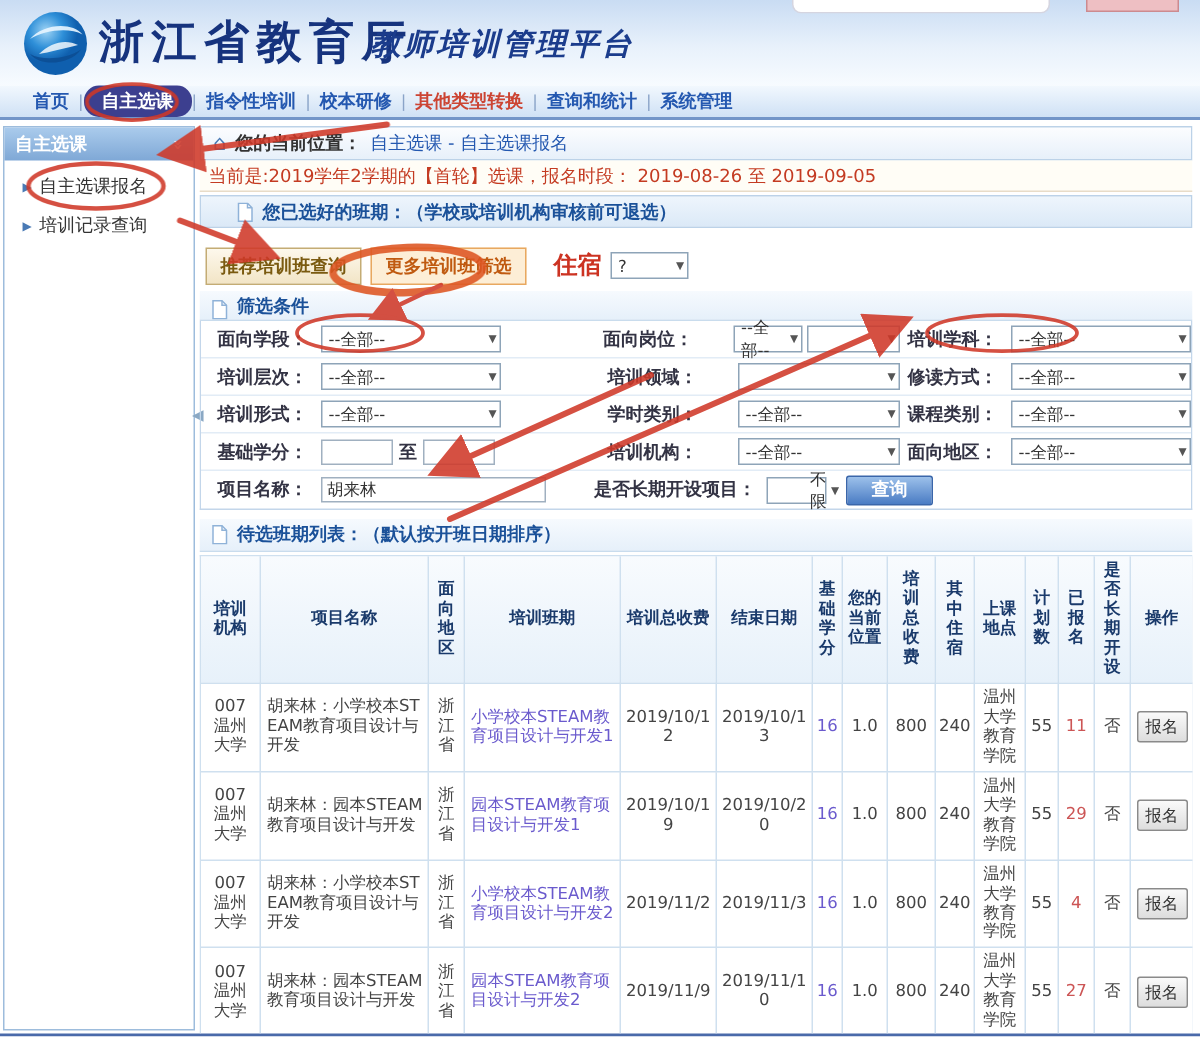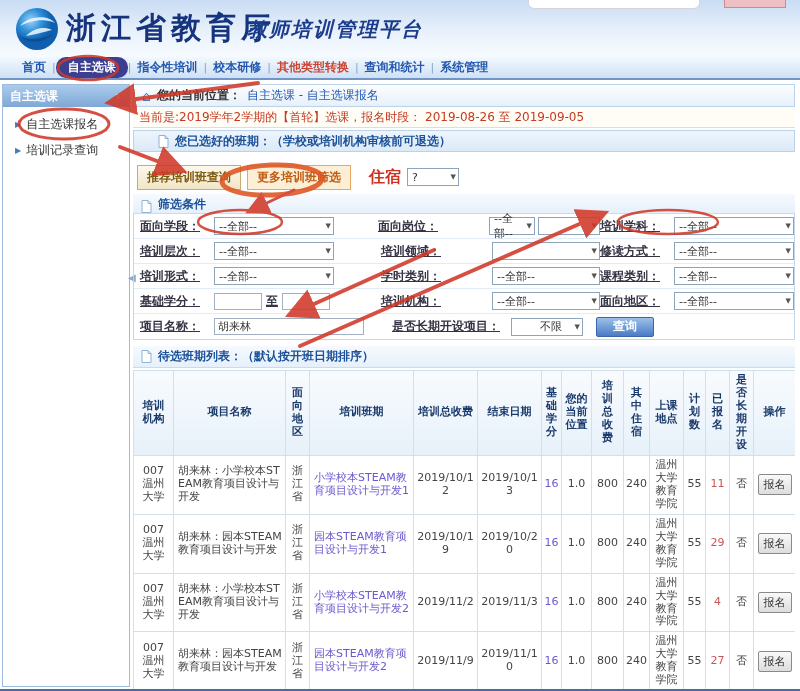--- a/index.html
+++ b/index.html
@@ -56,30 +56,30 @@
   .tab-recommend { font-size:12px; font-weight:bold; color:#7a5a10; background:linear-gradient(180deg,#fdf8ec,#f2e5c6);
     border:1px solid #c4ac74; padding:3px 9px; cursor:pointer; }
   .tab-more { font-size:12px; font-weight:bold; color:#c05a10; background:#fdeed6; border:1px solid #e8a860; padding:3px 9px; cursor:pointer; }
   .lodging-label { font-size:16px; font-weight:bold; color:#cc3322; margin-left:12px; }
 
   .filter-head { height:20px; margin-top:4px; display:flex; align-items:flex-end; gap:6px; padding:0 8px;
     font-size:12px; font-weight:bold; color:#1b5199; background:linear-gradient(180deg,#f6fafe,#e6f0fa); border-bottom:1px solid #c9dced; }
   .filter-box { border:1px solid #c3d6ea; border-top:none; }
   .frow { display:flex; align-items:center; height:25px; border-bottom:1px solid #e2ecf6; padding-left:6px; }
   .frow:last-child { border-bottom:none; }
-  .flabel { font-size:12px; font-weight:bold; color:#334; text-align:left; white-space:nowrap;text-decoration:underline; }
+  .flabel { font-size:12px; font-weight:bold; color:#334; text-align:center; white-space:nowrap; }
   .w70 { width:70px; } .w108 { width:108px; } .w116 { width:116px; }
   .fl { width:252px; display:flex; align-items:center; gap:4px; }
   .fm { width:222px; display:flex; align-items:center; gap:3px; }
   .fr { flex:1; display:flex; align-items:center; gap:4px; }
 
   .sel { display:inline-flex; justify-content:space-between; align-items:center; border:1px solid #8ea4b8;
     background:#fff; height:18px; font-size:11px; color:#333; padding:0 2px 0 4px; cursor:pointer; }
   .sel-arrow { font-size:7px; color:#555; margin-left:3px; }
-  .sw120 { width:120px; } .sw46 { width:46px; } .sw62 { width:62px; } .sw108 { width:108px; } .sw56 { width:72px;padding-left:28px; } .sw52 { width:52px; }
+  .sw120 { width:120px; } .sw46 { width:46px; } .sw62 { width:62px; } .sw108 { width:108px; } .sw56 { width:40px;padding-left:28px; } .sw52 { width:52px; }
   .inp { border:1px solid #a0b0c0; height:17px; font-size:11px; padding:0 3px; background:#fff; color:#333; }
   .iw48 { width:48px; } .iw150 { width:150px; }
 
   .btn-search { width:58px; height:20px; margin-left:10px; background:linear-gradient(180deg,#9cc0ea,#4a7cc4);
     border:1px solid #3a66aa; border-radius:2px; color:#fff; font-size:12px; font-weight:bold; cursor:pointer; }
 
   .list-head { height:22px; margin-top:6px; display:flex; align-items:center; gap:6px; padding:0 8px;
     font-size:12px; font-weight:bold; color:#1b5199; background:linear-gradient(180deg,#f6fafe,#e6f0fa); border-bottom:1px solid #c9dced; }
 
   .dtable { margin-top:2px; border-left:1px solid #cfe0ef; border-top:1px solid #cfe0ef; width:662px; }

